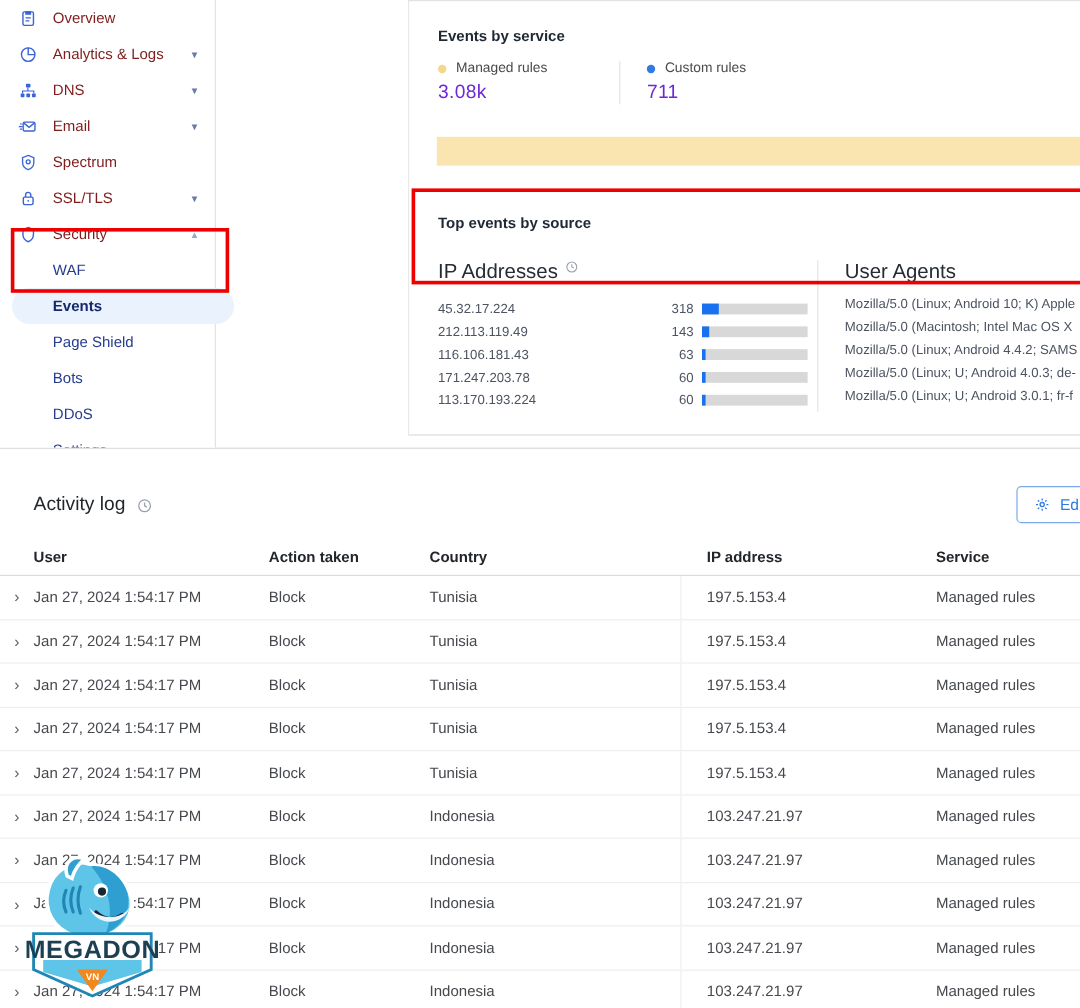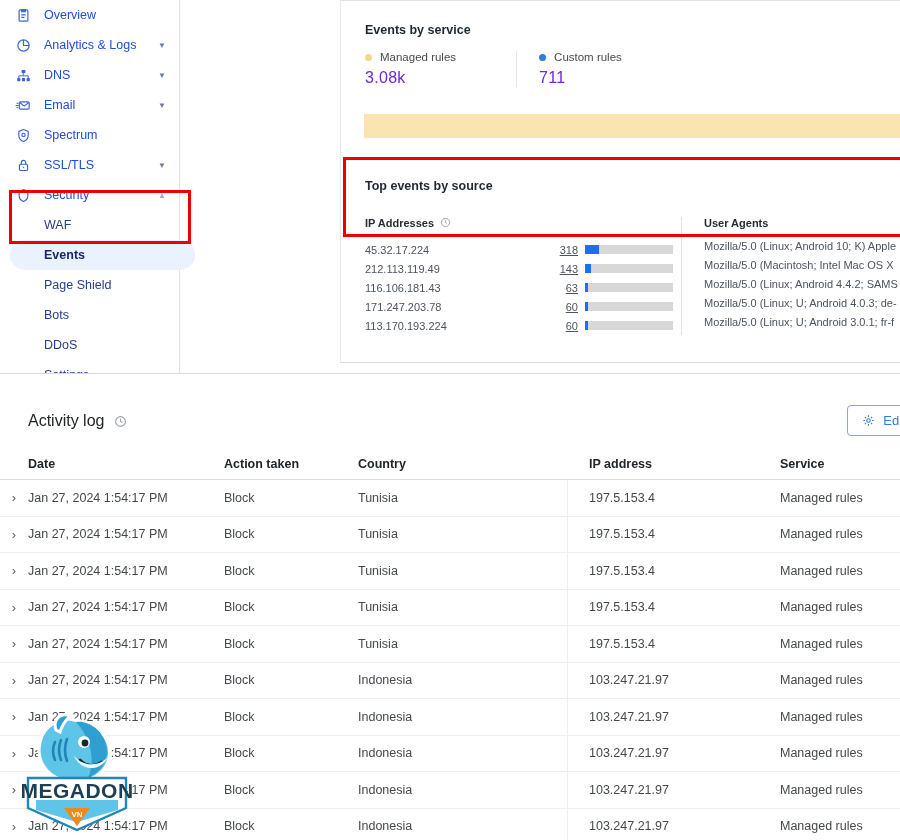--- a/index.html
+++ b/index.html
@@ -33,21 +33,21 @@
     color: #2c3e9e;
     font-size: 12.5px;
     white-space: nowrap;
   }
   .nav-row .ico {
     width: 18px; height: 18px; margin-right: 12px;
     display: flex; align-items: center; justify-content: center;
     flex: 0 0 18px;
     color: #3a64d8;
   }
-  .nav-row .lbl { flex: 1 1 auto; color: #1d4ed8; }
+  .nav-row .lbl { flex: 1 1 auto; color: #7f1d1d; }
   .nav-row .caret {
     width: 14px; margin-right: 10px;
     font-size: 8px; color: #6b7aa8; text-align: center;
   }
   .caret.up { color: #9aa6c6; }
   .nav-sub {
     display: flex; align-items: center;
     height: 30px;
     padding-left: 44px;
     font-size: 12.5px;
@@ -102,31 +102,31 @@
   #yellow-bar {
     position: absolute; left: 364px; top: 114px; width: 540px; height: 24px;
     background: #fae5b0;
   }
 
   
   #source-cols { display: flex; margin-top: 24px; }
   #col-ip { width: 340px; padding-left: 24px; }
   #col-ua { flex: 1 1 auto; padding-left: 22px; border-left: 1px solid #e4e4e4; }
   .col-head {
-    font-size: 11px; font-weight: bold; color: #262c33;
+    font-size: 17px; font-weight: normal; color: #262c33;
     display: flex; align-items: flex-start; gap: 6px;
     padding-bottom: 11px;
   }
   .clock-ico { color: #9aa2ad; display: inline-flex; }
   .ip-row {
     display: flex; align-items: center;
     height: 19px; font-size: 11px; color: #4c5461;
   }
   .ip-row .ip-name { width: 180px; white-space: nowrap; }
-  .ip-row .ip-count { width: 40px; text-align: right; padding-right: 7px; text-decoration: underline; }
+  .ip-row .ip-count { width: 40px; text-align: right; padding-right: 7px; }
   .ip-bar-track {
     width: 88px; height: 9px; background: #d8d8d8; position: relative;
   }
   .ip-bar-fill { height: 9px; background: #1971f0; }
   .ua-row {
     height: 19px; font-size: 11px; color: #4c5461;
     white-space: nowrap; overflow: hidden;
   }
 
   
@@ -402,21 +402,21 @@
           </svg>
         </span>
         <span>Edit co</span>
       </button>
     </div>
 
     <div id="log-table">
 
       <div class="log-hrow">
         <span class="c-exp"></span>
-        <span class="c-date">Date</span>
+        <span class="c-date">User</span>
         <span class="c-act">Action taken</span>
         <span class="c-ctry">Country</span>
         <span class="c-ip">IP address</span>
         <span class="c-svc">Service</span>
       </div>
 
       <div class="log-row">
         <span class="c-exp">›</span>
         <span class="c-date">Jan 27, 2024 1:54:17 PM</span>
         <span class="c-act">Block</span>

